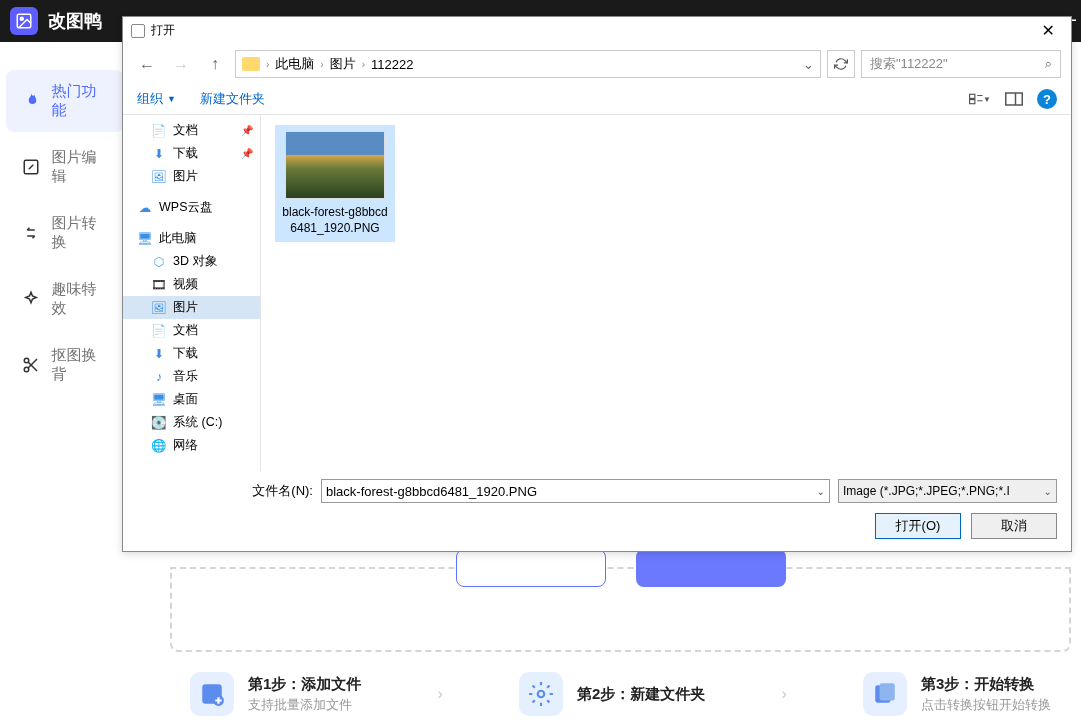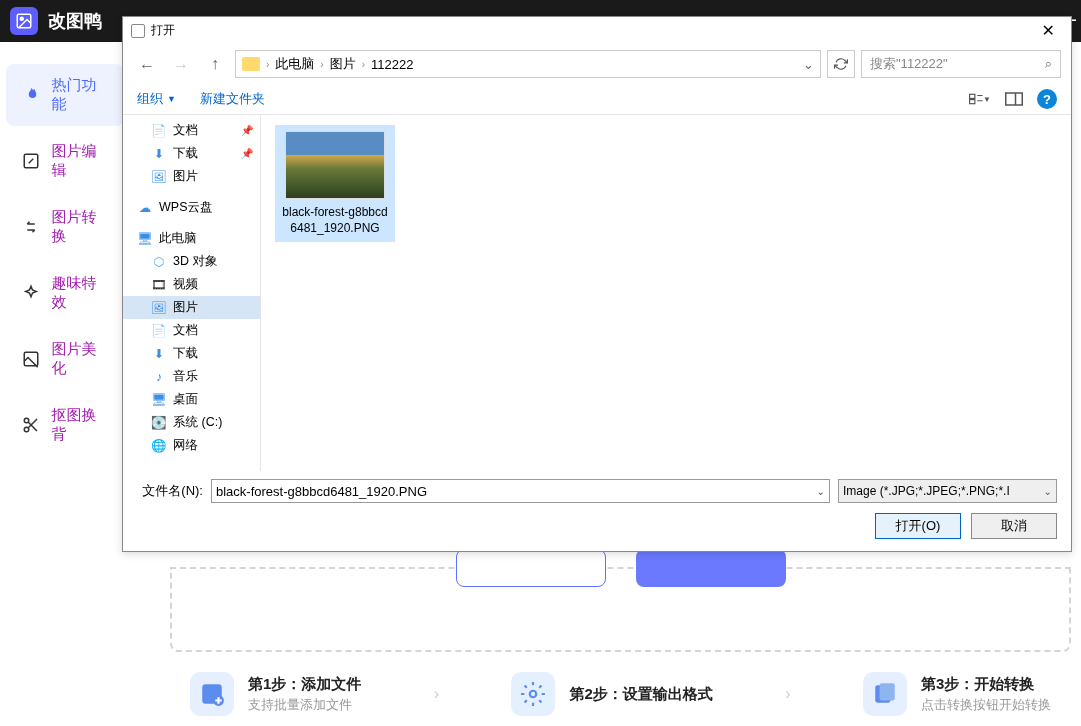--- a/index.html
+++ b/index.html
@@ -5,22 +5,22 @@
 * { margin: 0; padding: 0; box-sizing: border-box; font-family: "Microsoft YaHei", "Segoe UI", sans-serif; }
 body { width: 1081px; height: 726px; background: #fff; position: relative; overflow: hidden; }
 
 
 .app-header { position: absolute; top: 0; left: 0; right: 0; height: 42px; background: #1a1a1a; display: flex; align-items: center; padding: 0 10px; z-index: 1; }
 .app-logo { width: 28px; height: 28px; background: #5e5eff; border-radius: 6px; display: flex; align-items: center; justify-content: center; }
 .app-logo svg { width: 18px; height: 18px; }
 .app-title { color: #fff; font-size: 18px; margin-left: 10px; font-weight: 700; }
 .app-min { position: absolute; right: 5px; top: 6px; color: #fff; font-size: 22px; }
 
-.sidebar { position: absolute; left: 0; top: 42px; width: 130px; bottom: 0; background: #fff; padding-top: 18px; }
-.sidebar-item { display: flex; align-items: center; padding: 12px 14px; font-size: 15px; color: #a21caf; cursor: pointer; margin: 4px 6px; border-radius: 8px; }
+.sidebar { position: absolute; left: 0; top: 42px; width: 130px; bottom: 0; background: #fff; padding-top: 24px; }
+.sidebar-item { display: flex; align-items: center; padding: 12px 14px; font-size: 15px; color: #737373; cursor: pointer; margin: 4px 6px; border-radius: 8px; }
 .sidebar-item.active { background: #eef2ff; color: #4f6cff; }
 .sidebar-ico { width: 22px; height: 22px; margin-right: 10px; display: flex; align-items: center; justify-content: center; }
 
 .main-bottom { position: absolute; left: 170px; right: 10px; bottom: 10px; }
 .drop-zone { border: 2px dashed #d5d5d5; border-bottom-left-radius: 8px; border-bottom-right-radius: 8px; height: 85px; position: relative; margin-bottom: 20px; }
 .btn-area { position: absolute; top: -20px; left: 0; right: 0; display: flex; justify-content: center; gap: 30px; }
 .btn-prim { width: 150px; height: 38px; border-radius: 8px; }
 .btn-prim.outline { border: 1px solid #5e72ff; background: #fff; }
 .btn-prim.fill { background: #6b79ff; }
 .steps { display: flex; justify-content: space-between; align-items: center; padding: 0 20px; }
@@ -125,29 +125,20 @@
       <span class="sidebar-ico">
         <svg width="18" height="18" viewBox="0 0 24 24" fill="none" stroke="#333" stroke-width="2">
           <path d="M12 3l2 5 5 2-5 2-2 5-2-5-5-2 5-2z"></path>
         </svg>
       </span>
       <span>趣味特效</span>
     </div>
   <div class="sidebar-item">
       <span class="sidebar-ico">
         <svg width="18" height="18" viewBox="0 0 24 24" fill="none" stroke="#333" stroke-width="2">
-          <rect x="3" y="3" width="18" height="18" rx="2"></rect>
-          <path d="M3 15l5-5 13 13"></path>
-        </svg>
-      </span>
-      <span>图片美化</span>
-    </div>
-  <div class="sidebar-item">
-      <span class="sidebar-ico">
-        <svg width="18" height="18" viewBox="0 0 24 24" fill="none" stroke="#333" stroke-width="2">
           <circle cx="6" cy="6" r="3"></circle>
           <circle cx="6" cy="18" r="3"></circle>
           <path d="M20 4L8.12 15.88M20 20L8.12 8.12"></path>
         </svg>
       </span>
       <span>抠图换背</span>
     </div>
 </div>
 
 <div class="main-bottom">
@@ -173,21 +164,21 @@
     </div>
     <div class="step-arrow">›</div>
     <div class="step">
       <div class="step-ico s2">
           <svg width="26" height="26" viewBox="0 0 24 24" fill="none" stroke="#5b8def" stroke-width="2">
             <circle cx="12" cy="12" r="3"></circle>
             <path d="M12 1v3m0 16v3M4.2 4.2l2.1 2.1m11.4 11.4l2.1 2.1M1 12h3m16 0h3M4.2 19.8l2.1-2.1m11.4-11.4l2.1-2.1"></path>
           </svg>
         </div>
       <div class="step-txt">
-          <h4>第2步：设置输出格式</h4>
+          <h4>第2步：新建文件夹</h4>
         </div>
     </div>
     <div class="step-arrow">›</div>
     <div class="step">
       <div class="step-ico s3">
           <svg width="26" height="26" viewBox="0 0 24 24" fill="#5b8def">
             <rect x="3" y="4" width="14" height="16" rx="2"></rect>
             <rect x="7" y="2" width="14" height="16" rx="2" fill="#8fb5f0"></rect>
           </svg>
         </div>
@@ -318,21 +309,21 @@
     </div>
     <div class="content">
       <div class="file-item" style="background:#cde6ff;padding:6px;">
         <div class="file-thumb"></div>
         <div class="file-name">black-forest-g8bbcd6481_1920.PNG</div>
       </div>
     </div>
   </div>
   <div class="dlg-footer">
     <div class="fn-row">
-      <span class="fn-label" style="">文件名(N):</span>
+      <span class="fn-label" style="margin-left:110px">文件名(N):</span>
       <div class="fn-input-wrap">
         <input type="text" value="black-forest-g8bbcd6481_1920.PNG" style="">
         <span class="fn-chev">⌄</span>
       </div>
       <div class="type-sel">
           <span style="white-space:nowrap;overflow:hidden">Image (*.JPG;*.JPEG;*.PNG;*.I</span>
           <span class="fn-chev" style="margin-left:auto">⌄</span>
         </div>
     </div>
     <div class="btn-row">

